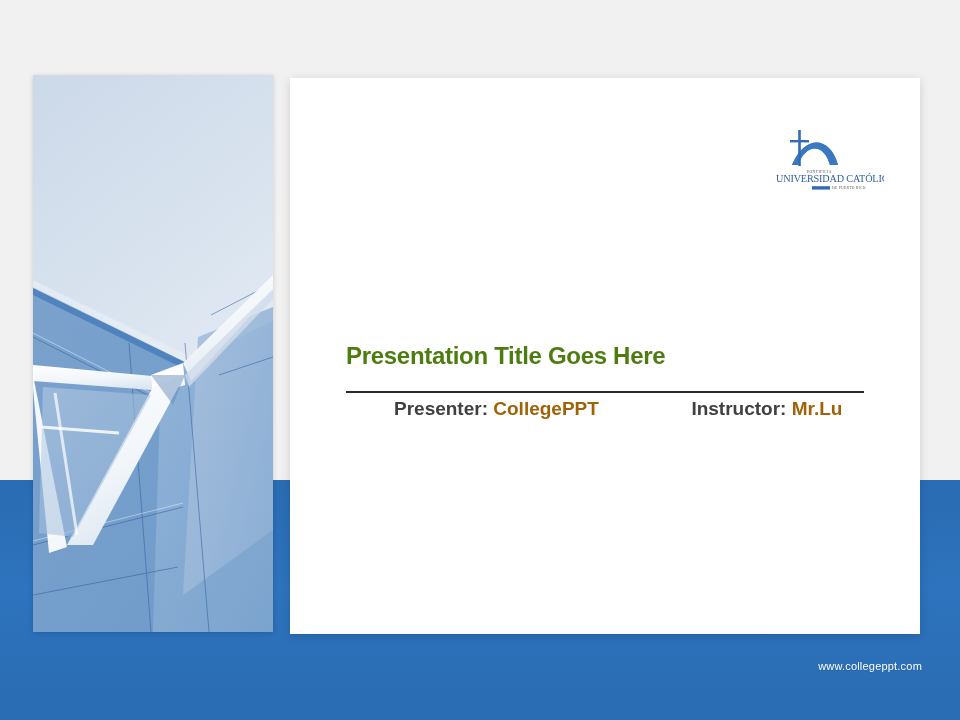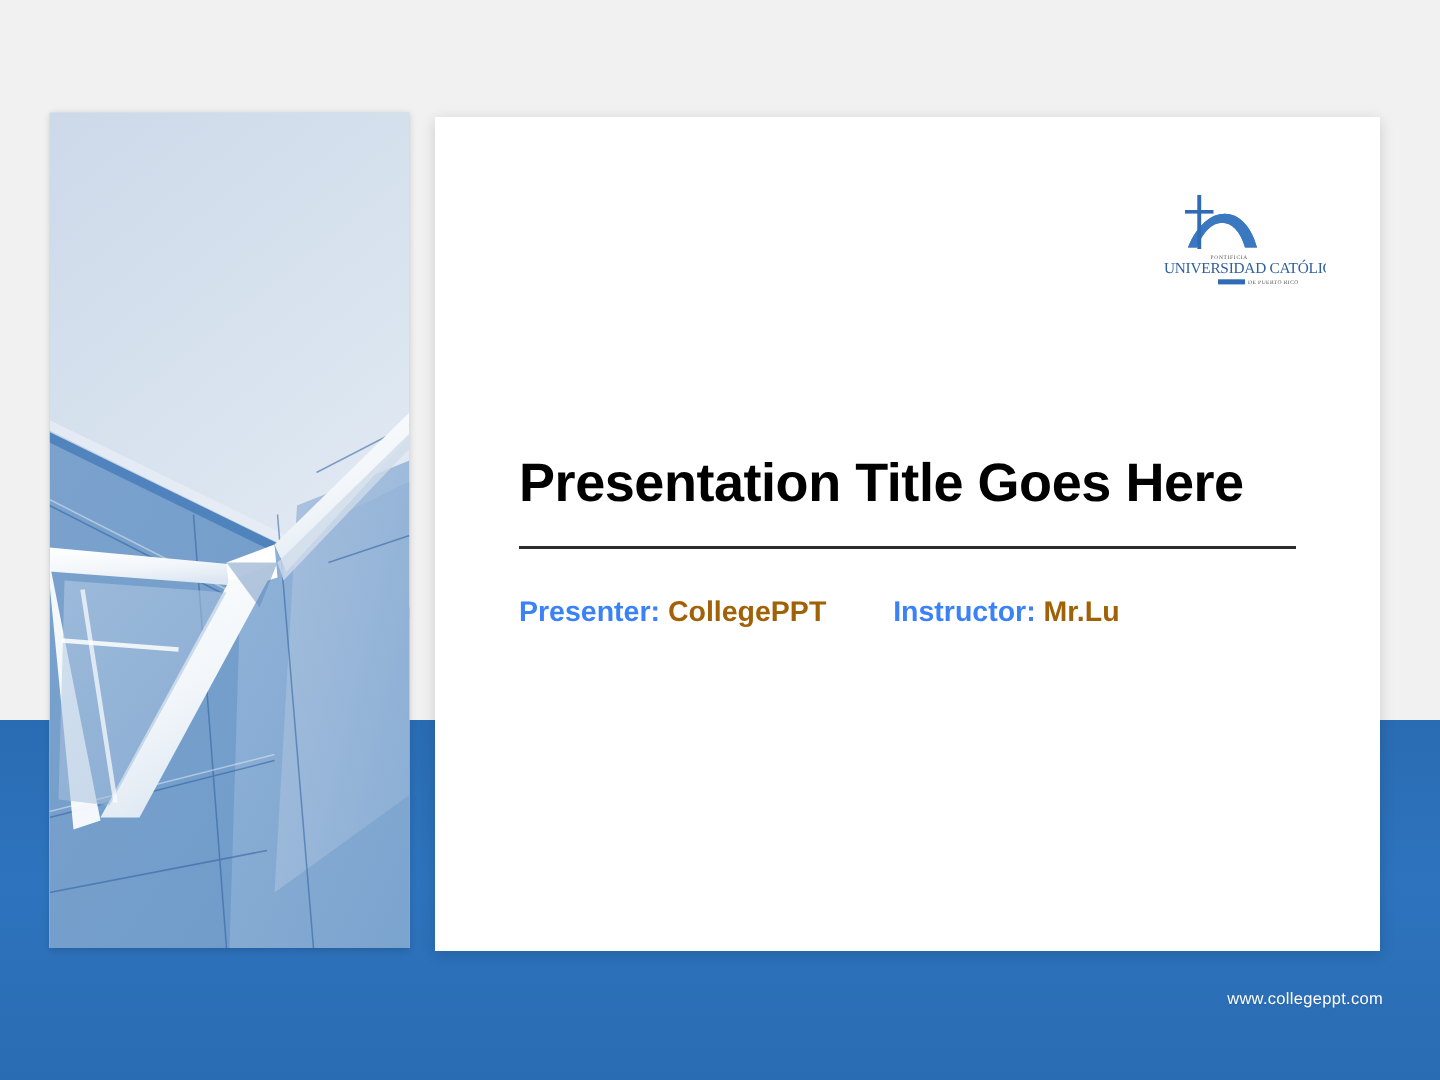--- a/index.html
+++ b/index.html
@@ -43,34 +43,34 @@
   
   #logo {
     position:absolute; right:36px; top:47px;
     width:110px; height:68px;
   }
   #logo svg { display:block; width:110px; height:68px; }
 
   
   #title-block { position:absolute; left:56px; top:224px; width:518px; }
   #presentation-title {
-    font-size:36px; font-weight:bold; color:#000000;
-    letter-spacing:-.3px; line-height:1.1; white-space:nowrap;
+    font-size:24px; font-weight:bold; color:#4d7c0f;
+    letter-spacing:-.3px; line-height:1.1; white-space:nowrap;margin-top:41px;
   }
   #title-rule {
     margin-top:22px; height:0; border-top:2px solid #2b2b2b;
     width:518px;
   }
 
   
   #credits {
     position:absolute; left:56px; top:320px;
     font-size:19px; font-weight:bold; white-space:nowrap;
   }
-  #credits .lbl { color:#3b82f6; }
+  #credits .lbl { color:#404040;margin-left:48px; }
   #credits .val { color:#a16207; }
   #credits .gap { display:inline-block; width:34px; }
 
   
   #card-footer {
     position:absolute; left:56px; top:512px;
     font-size:13px; color:#6f6f6f; letter-spacing:.1px;
   }
 </style>
 </head>

